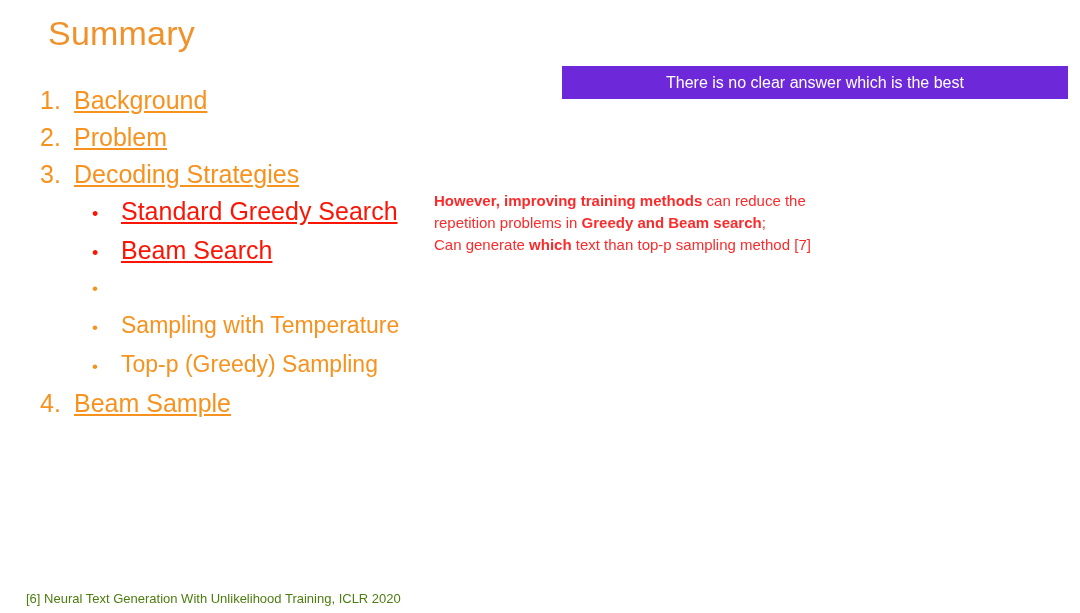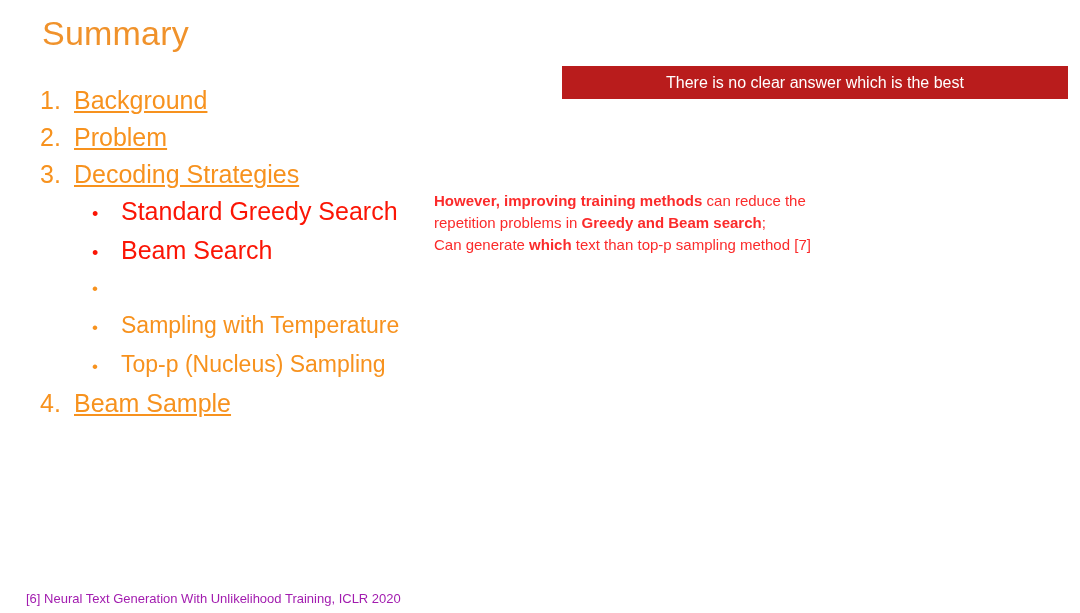--- a/index.html
+++ b/index.html
@@ -19,21 +19,21 @@
 
   .slide {
     position: relative;
     width: 1080px;
     height: 613px;
   }
 
   
   .slide-title {
     position: absolute;
-    left: 42px;
+    left: 48px;
     top: 12px;
     font-size: 34px;
     line-height: 42px;
     color: #F0922B;
     font-weight: 400;
     letter-spacing: 0.2px;
     white-space: nowrap;
   }
 
   
@@ -83,41 +83,42 @@
   .bullet-item .bullet-label {
     flex: 1 1 auto;
   }
 
   .bullet-item.red .dot,
   .bullet-item.red .bullet-label {
     color: #FB1505;
   }
   .bullet-item.red .bullet-label {
     font-size: 25px;
+    text-decoration: underline;
   }
   .bullet-item.red .dot {
     font-size: 18px;
   }
 
   .bullet-item.orange .dot,
   .bullet-item.orange .bullet-label {
     color: #F7921E;
   }
   .bullet-item.orange .bullet-label {
     font-size: 23px;
   }
 
   
   .banner {
     position: absolute;
     left: 562px;
     top: 66px;
     width: 506px;
     height: 33px;
-    background: #b91c1c;
+    background: #6d28d9;
     display: flex;
     align-items: center;
     justify-content: center;
   }
   .banner-text {
     color: #ffffff;
     font-size: 16px;
     line-height: 20px;
     white-space: nowrap;
   }
@@ -139,21 +140,21 @@
   }
   .annotation b {
     font-weight: 700;
   }
 
   
   .footnote {
     position: absolute;
     left: 6px;
     top: 590px;
-    color: #a21caf;
+    color: #4d7c0f;
     font-size: 13px;
     line-height: 18px;
     white-space: nowrap;
     padding-left: 20px;
   }
 </style>
 </head>
 <body>
 
 <div class="slide">
@@ -193,21 +194,21 @@
         <span class="dot">•</span>
       </div>
 
       <div class="bullet-item orange">
         <span class="dot">•</span>
         <span class="bullet-label">Sampling with Temperature</span>
       </div>
 
       <div class="bullet-item orange">
         <span class="dot">•</span>
-        <span class="bullet-label">Top-p (Nucleus) Sampling</span>
+        <span class="bullet-label">Top-p (Greedy) Sampling</span>
       </div>
 
     </div>
 
     <div class="num-item">
       <span class="num">4.</span>
       <span class="num-label">Beam Sample</span>
     </div>
 
   </div>

